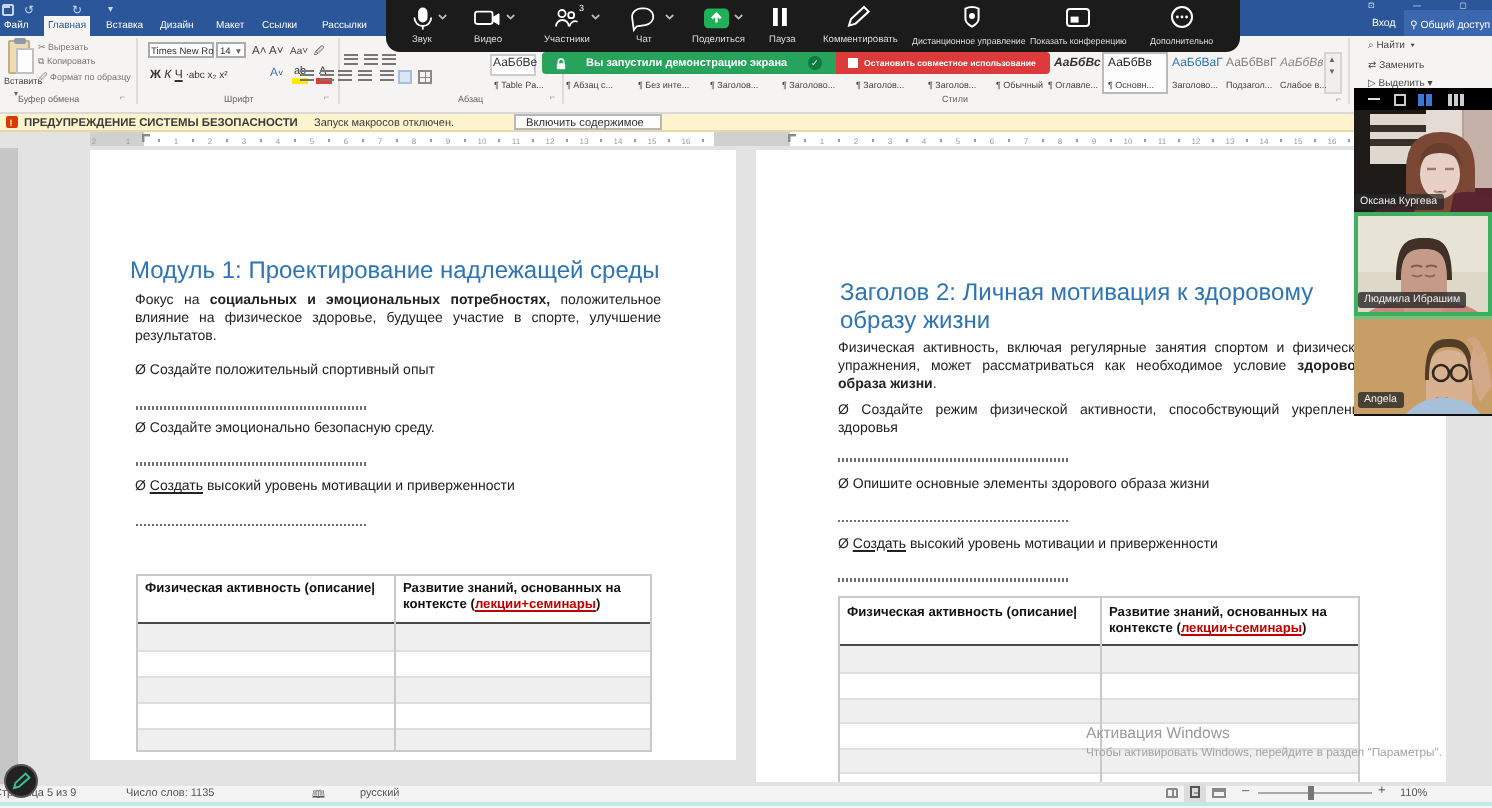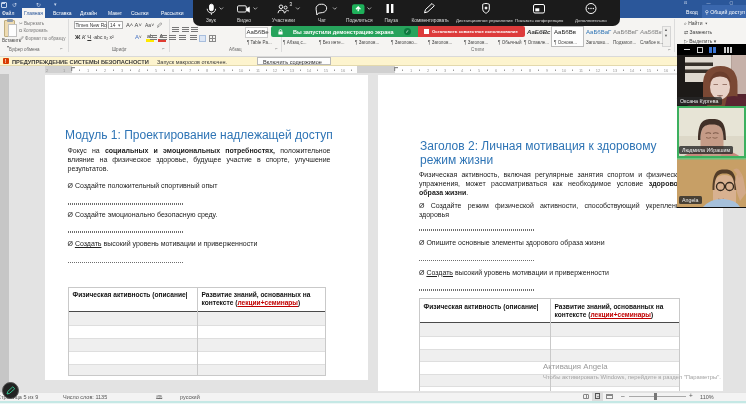--- a/index.html
+++ b/index.html
@@ -204,21 +204,21 @@
     <rect x="394" y="1" width="1.2" height="4" fill="#8a8a8a"></rect>
 </svg>
 
 <div class="abs" style="left:0;top:73.5px;width:746px;height:318px;background:#e3e3e3"></div>
 <div class="abs" style="left:0;top:73.5px;width:9px;height:318px;background:#c6c6c6"></div>
 
 <div class="abs" style="left:45px;top:75px;width:323px;height:305px;background:#fff"></div>
 
 <div class="abs" style="left:378px;top:75px;width:345px;height:316px;background:#fff"></div>
 
-<div class="txt" style="left:65px;top:128px;color:#2e74b5;font-size:12px">Модуль 1: Проектирование надлежащей доступ</div>
+<div class="txt" style="left:65px;top:128px;color:#2e74b5;font-size:12px">Модуль 1: Проектирование надлежащей среды</div>
 <div class="abs" style="left:67.5px;top:146px;width:263px;color:#222;font-size:7px;line-height:9px;text-align:justify">
 <div style="text-align-last:justify">Фокус на <b>социальных и эмоциональных потребностях,</b> положительное</div>
 <div style="text-align-last:justify">влияние на физическое здоровье, будущее участие в спорте, улучшение</div>
 <div>результатов.</div>
 </div>
 <div class="txt" style="left:67.5px;top:181.5px;color:#222;font-size:7px">Ø Создайте положительный спортивный опыт</div>
 <div class="abs" style="left:68px;top:203px;width:115px;height:1.8px;background:repeating-linear-gradient(90deg,#6e6e6e 0 1px,transparent 1px 2px)"></div>
 <div class="txt" style="left:67.5px;top:210.5px;color:#222;font-size:7px">Ø Создайте эмоционально безопасную среду.</div>
 <div class="abs" style="left:68px;top:231px;width:115px;height:1.8px;background:repeating-linear-gradient(90deg,#6e6e6e 0 1px,transparent 1px 2px)"></div>
 <div class="txt" style="left:67.5px;top:240px;color:#222;font-size:7px">Ø <u>Создать</u> высокий уровень мотивации и приверженности</div>
@@ -230,21 +230,21 @@
   <div style="position:absolute;left:0;top:37px;width:100%;height:13px;background:#fff;border-top:1px solid #dedede"></div>
   <div style="position:absolute;left:0;top:50px;width:100%;height:13px;background:#efefef;border-top:1px solid #dedede"></div>
   <div style="position:absolute;left:0;top:63px;width:100%;height:13px;background:#fff;border-top:1px solid #dedede"></div>
   <div style="position:absolute;left:0;top:76px;width:100%;height:11px;background:#efefef;border-top:1px solid #dedede"></div>
   <div style="position:absolute;left:128px;top:0;width:1px;height:100%;background:#c9c9c9"></div>
   <div style="position:absolute;left:4px;top:3px;width:122px;color:#111;font-size:6.6px;font-weight:bold;line-height:8.5px">Физическая активность (описание|</div>
   <div style="position:absolute;left:133px;top:3px;width:124px;color:#111;font-size:6.6px;font-weight:bold;line-height:8.5px">Развитие знаний, основанных на контексте (<span style="color:#c00000;text-decoration:underline">лекции+семинары</span>)</div>
 </div>
 
 <div class="txt" style="left:420px;top:138.5px;color:#2e74b5;font-size:12px">Заголов 2: Личная мотивация к здоровому</div>
-<div class="txt" style="left:420px;top:153px;color:#2e74b5;font-size:12px">режим жизни</div>
+<div class="txt" style="left:420px;top:153px;color:#2e74b5;font-size:12px">образу жизни</div>
 <div class="abs" style="left:419px;top:169.5px;width:266px;color:#222;font-size:7px;line-height:9px;text-align:justify">
 <div style="text-align-last:justify">Физическая активность, включая регулярные занятия спортом и физические</div>
 <div style="text-align-last:justify">упражнения, может рассматриваться как необходимое условие <b>здорового</b></div>
 <div><b>образа жизни</b>.</div>
 </div>
 <div class="abs" style="left:419px;top:200.5px;width:266px;color:#222;font-size:7px;line-height:9px">
 <div style="text-align:justify;text-align-last:justify">Ø Создайте режим физической активности, способствующий укреплению</div>
 <div>здоровья</div>
 </div>
 <div class="abs" style="left:419px;top:229px;width:115px;height:1.8px;background:repeating-linear-gradient(90deg,#6e6e6e 0 1px,transparent 1px 2px)"></div>
@@ -259,21 +259,21 @@
   <div style="position:absolute;left:0;top:37px;width:100%;height:12.5px;background:#fff;border-top:1px solid #dedede"></div>
   <div style="position:absolute;left:0;top:49.5px;width:100%;height:12.5px;background:#efefef;border-top:1px solid #dedede"></div>
   <div style="position:absolute;left:0;top:62px;width:100%;height:12.5px;background:#fff;border-top:1px solid #dedede"></div>
   <div style="position:absolute;left:0;top:74.5px;width:100%;height:12.5px;background:#efefef;border-top:1px solid #dedede"></div>
   <div style="position:absolute;left:0;top:87px;width:100%;height:5px;background:#fff;border-top:1px solid #dedede"></div>
   <div style="position:absolute;left:130px;top:0;width:1px;height:100%;background:#c9c9c9"></div>
   <div style="position:absolute;left:4px;top:3.5px;width:122px;color:#111;font-size:6.6px;font-weight:bold;line-height:8.5px">Физическая активность (описание|</div>
   <div style="position:absolute;left:135px;top:3.5px;width:124px;color:#111;font-size:6.6px;font-weight:bold;line-height:8.5px">Развитие знаний, основанных на контексте (<span style="color:#c00000;text-decoration:underline">лекции+семинары</span>)</div>
 </div>
 
-<div class="txt" style="left:543px;top:362px;color:#999;font-size:7.8px">Активация Angela</div>
+<div class="txt" style="left:543px;top:362px;color:#999;font-size:7.8px">Активация Windows</div>
 <div class="txt" style="left:543px;top:373.5px;color:#a3a3a3;font-size:5.9px">Чтобы активировать Windows, перейдите в раздел "Параметры".</div>
 
 <div class="abs" style="left:0;top:391.5px;width:746px;height:9px;background:#f3f3f3;border-top:1px solid #e2e2e2"></div>
 <div class="txt" style="left:-3px;top:393.5px;color:#555;font-size:5.5px">Страница 5 из 9</div>
 <div class="txt" style="left:63px;top:393.5px;color:#555;font-size:5.5px">Число слов: 1135</div>
 <div class="txt" style="left:156px;top:393px;color:#555;font-size:5.5px">🕮</div>
 <div class="txt" style="left:180px;top:393.5px;color:#555;font-size:5.5px">русский</div>
 
 <div class="abs" style="left:583px;top:393.5px;width:6px;height:5px;border:1px solid #888;border-radius:1px 1px 0 0"></div>
 <div class="abs" style="left:585.8px;top:393.5px;width:0.8px;height:5px;background:#888"></div>

